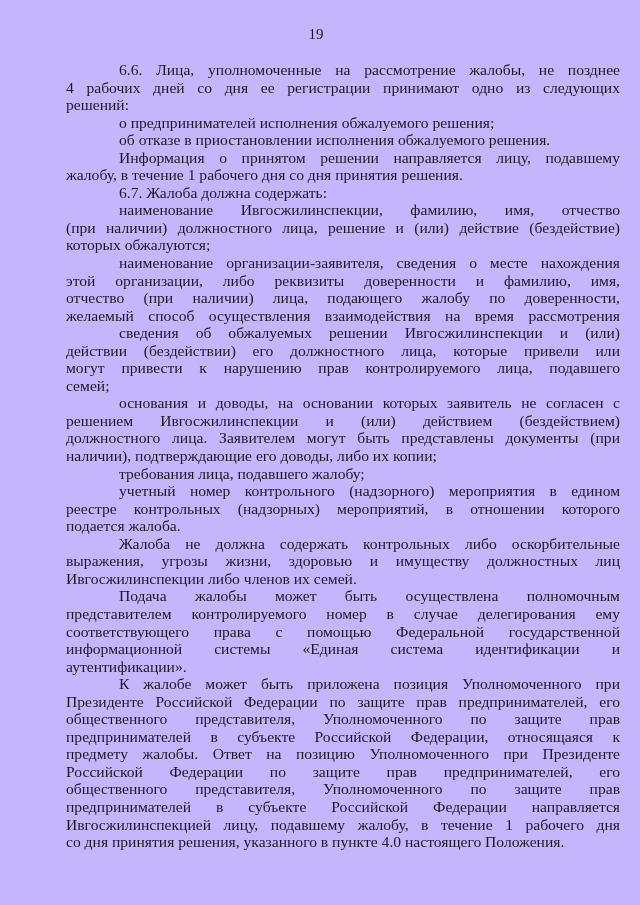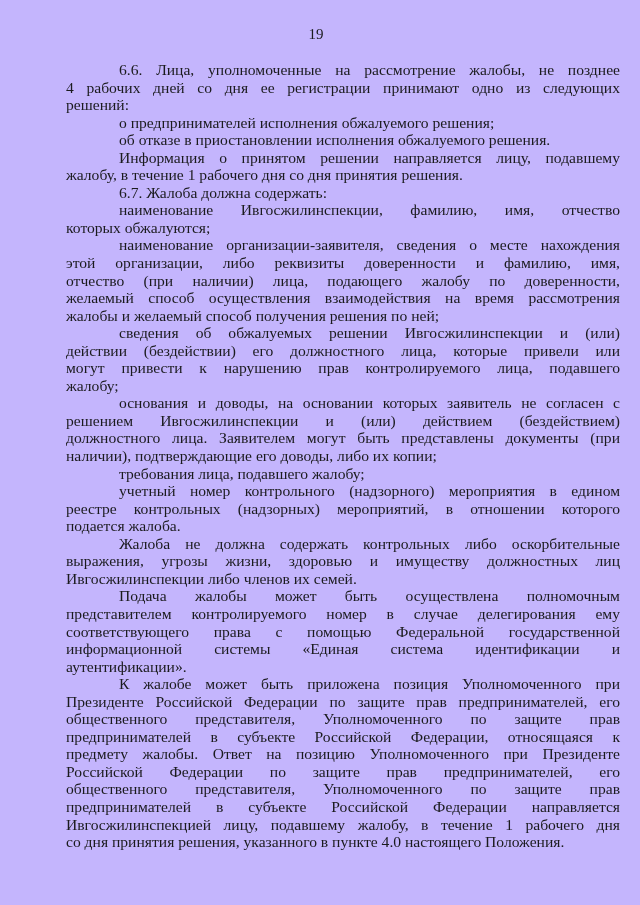--- a/index.html
+++ b/index.html
@@ -71,34 +71,34 @@
       </div>
       <div class="paragraph">
         <div class="line first">Информация о принятом решении направляется лицу, подавшему</div>
         <div class="line last">жалобу, в течение 1 рабочего дня со дня принятия решения.</div>
       </div>
       <div class="paragraph">
         <div class="line first last">6.7. Жалоба должна содержать:</div>
       </div>
       <div class="paragraph">
         <div class="line first">наименование Ивгосжилинспекции, фамилию, имя, отчество</div>
+        <div class="line">(при наличии) должностного лица, решение и (или) действие (бездействие)</div>
         <div class="line last">которых обжалуются;</div>
       </div>
       <div class="paragraph">
         <div class="line first">наименование организации-заявителя, сведения о месте нахождения</div>
         <div class="line">этой организации, либо реквизиты доверенности и фамилию, имя,</div>
         <div class="line">отчество (при наличии) лица, подающего жалобу по доверенности,</div>
         <div class="line">желаемый способ осуществления взаимодействия на время рассмотрения</div>
-        <div class="line last">жалобы и желаемый способ получения решения по ней;</div>
       </div>
       <div class="paragraph">
         <div class="line first">сведения об обжалуемых решении Ивгосжилинспекции и (или)</div>
         <div class="line">действии (бездействии) его должностного лица, которые привели или</div>
         <div class="line">могут привести к нарушению прав контролируемого лица, подавшего</div>
-        <div class="line last">жалобу;</div>
+        <div class="line last">семей;</div>
       </div>
       <div class="paragraph">
         <div class="line first">основания и доводы, на основании которых заявитель не согласен с</div>
         <div class="line">решением Ивгосжилинспекции и (или) действием (бездействием)</div>
         <div class="line">должностного лица. Заявителем могут быть представлены документы (при</div>
         <div class="line last">наличии), подтверждающие его доводы, либо их копии;</div>
       </div>
       <div class="paragraph">
         <div class="line first last">требования лица, подавшего жалобу;</div>
       </div>

